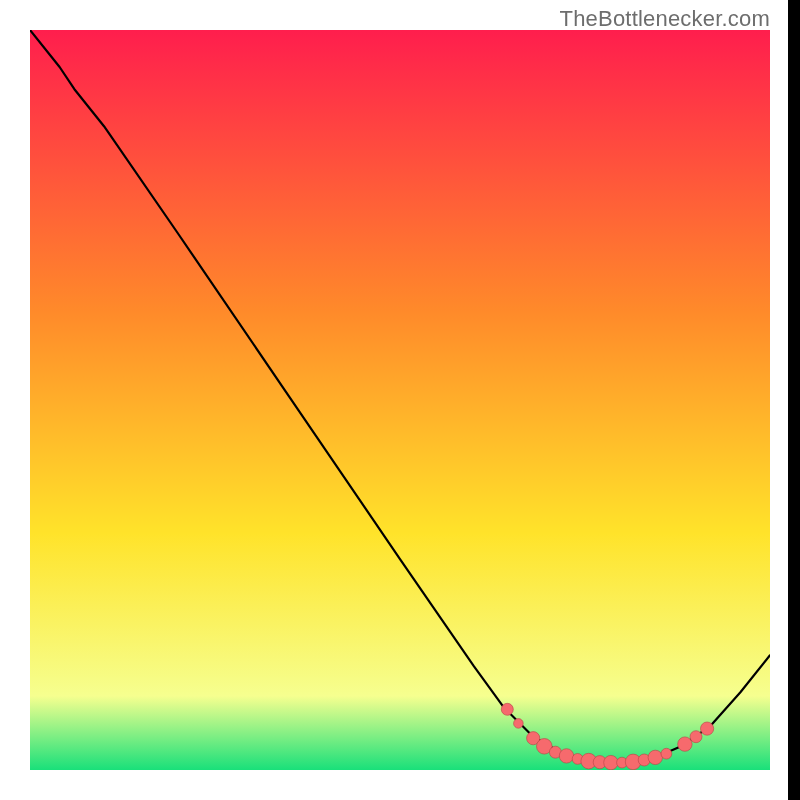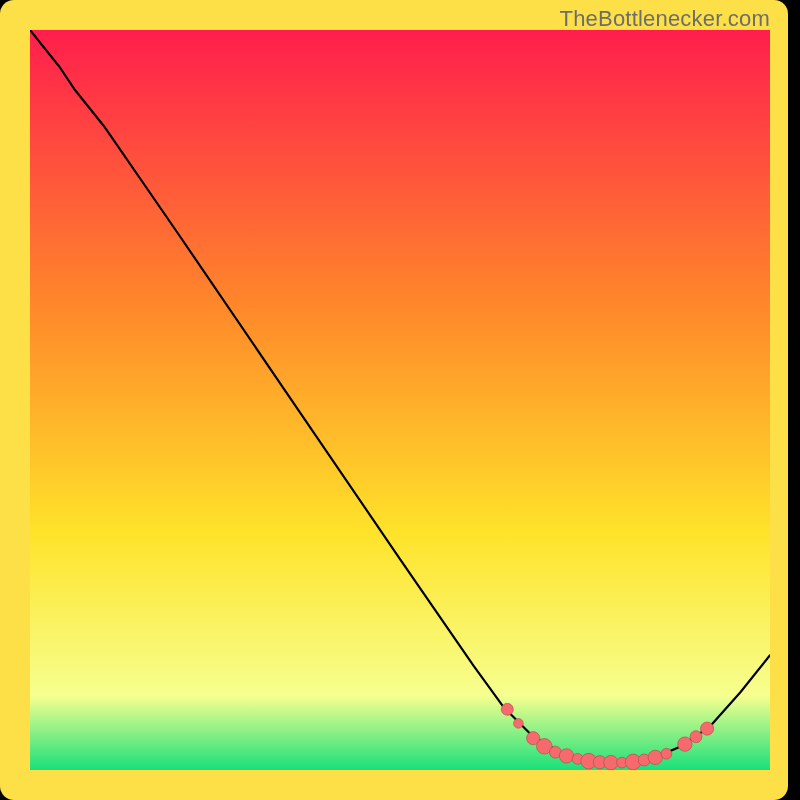--- a/index.html
+++ b/index.html
@@ -7,22 +7,21 @@
     padding: 0;
     width: 800px;
     height: 800px;
     background: #000;
     font-family: Arial, Helvetica, sans-serif;
   }
   .frame {
     position: relative;
     width: 788px;
     height: 800px;
-    background: #fde047;
-    border-radius: 14px;
+    background: #ffffff;
   }
   .watermark {
     position: absolute;
     top: 6px;
     right: 18px;
     color: #6d6d6d;
     font-size: 22px;
     font-weight: 400;
     letter-spacing: 0.2px;
   }

